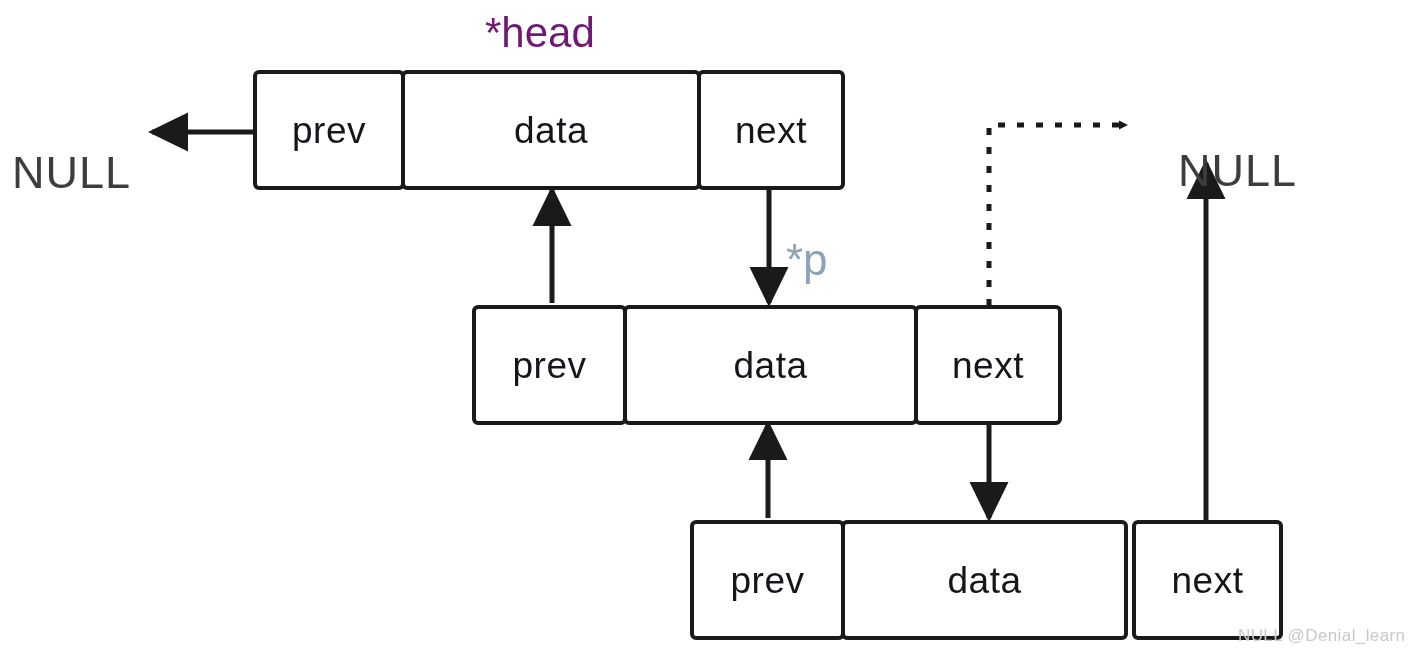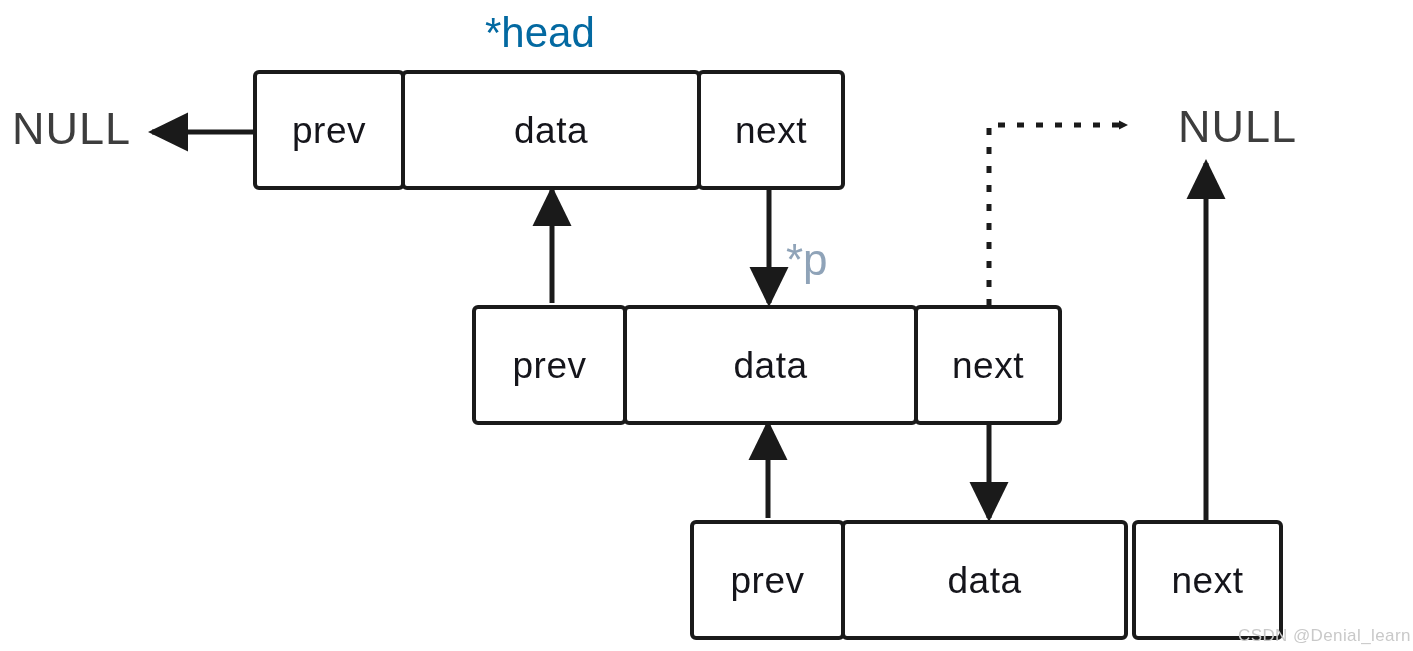--- a/index.html
+++ b/index.html
@@ -49,24 +49,25 @@
     position: absolute;
     font-family: "Liberation Sans", sans-serif;
     color: #3a3a3a;
     line-height: 1;
     white-space: nowrap;
   }
   .null-label {
     font-size: 45px;
     color: #3d3d3d;
     letter-spacing: 1px;
+    margin-top: 44px;
   }
   .head-label {
     font-size: 42px;
-    color: #0369a1;
+    color: #701a75;
   }
   .p-label {
     font-size: 44px;
     color: #8fa3b8;
   }
   .watermark {
     position: absolute;
     font-family: "Liberation Sans", sans-serif;
     font-size: 17px;
     color: #c9c9c9;
@@ -123,15 +124,15 @@
     <div class="cell" style="left:623px; top:305px; width:295px; height:120px;">data</div>
     <div class="cell" style="left:914px; top:305px; width:148px; height:120px;">next</div>
   </div>
 
   <div class="node">
     <div class="cell" style="left:690px; top:520px; width:155px; height:120px;">prev</div>
     <div class="cell" style="left:841px; top:520px; width:287px; height:120px;">data</div>
     <div class="cell" style="left:1132px; top:520px; width:151px; height:120px;">next</div>
   </div>
 
-  <div class="watermark" style="left:1238px; top:626px;">CSDN @Denial_learn</div>
+  <div class="watermark" style="left:1238px; top:626px;">NULL @Denial_learn</div>
 
 </div>
 
 </body></html>

